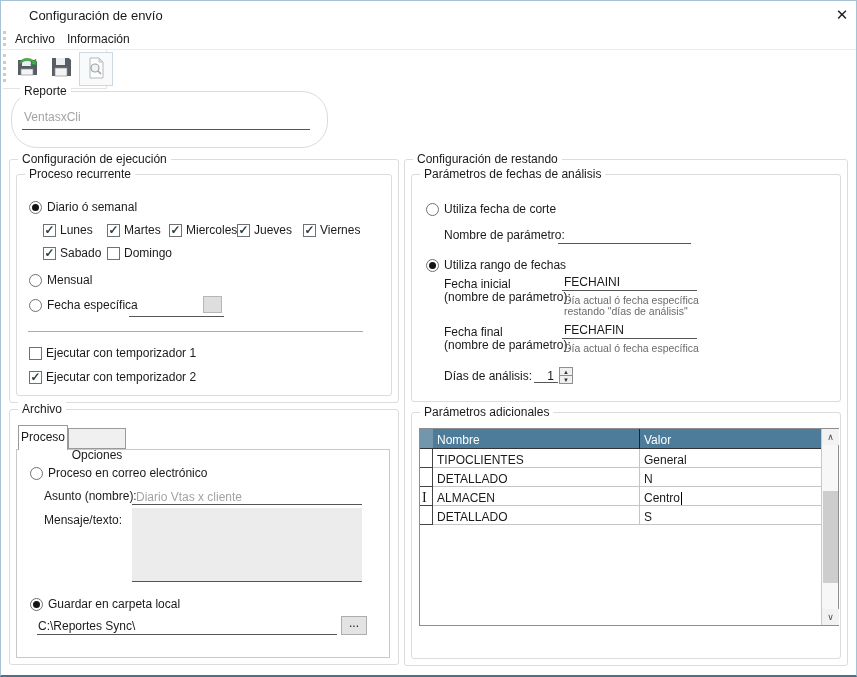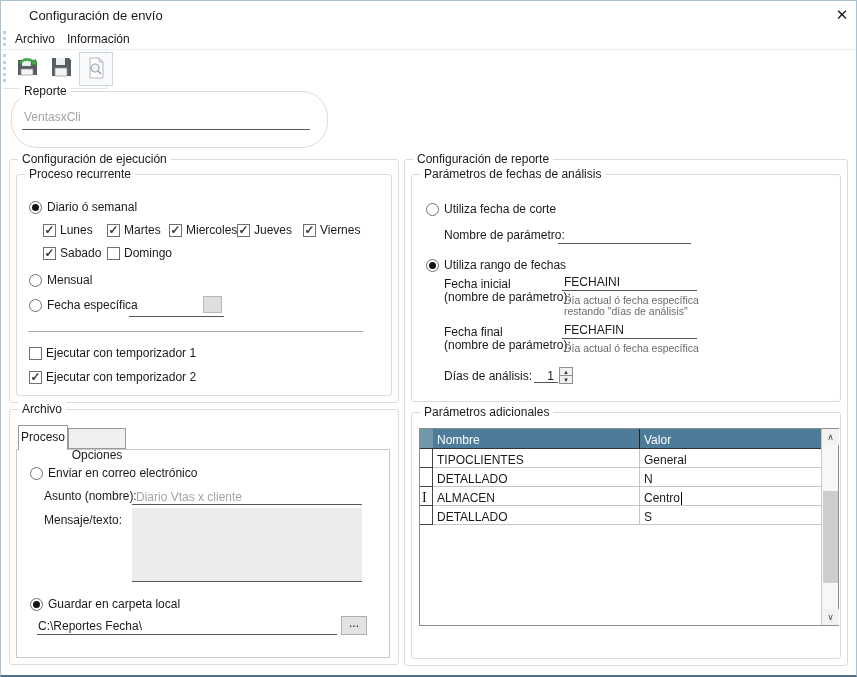--- a/index.html
+++ b/index.html
@@ -125,39 +125,39 @@
   </div>
 
   <div class="gb" style="left:8px;top:408px;width:388px;height:254px;">
     <span class="lg">Archivo</span>
 
     <div class="tab" style="left:8px;top:15px;width:50px;height:25px;background:#fff;border-bottom:none;z-index:2;padding-top:4px;">Proceso</div>
     <div class="tab" style="left:58px;top:18px;width:58px;height:21px;background:#f0f0f0;padding-top:19px;">Opciones</div>
     <div class="abs" style="left:6px;top:39px;width:374px;height:209px;border:1px solid #c9c9c9;box-sizing:border-box;"></div>
 
     <span class="radio" style="left:20px;top:57px;"></span>
-    <div class="lbl" style="left:38px;top:56px;">Enviar en correo electrónico</div>
+    <div class="lbl" style="left:38px;top:56px;">Proceso en correo electrónico</div>
 
     <div class="lbl" style="left:34px;top:79px;">Asunto (nombre):</div>
     <div class="lbl ghost" style="left:126px;top:80px;">Diario Vtas x cliente</div>
     <div class="ul" style="left:122px;top:82px;width:230px;height:12px;"></div>
 
     <div class="lbl" style="left:34px;top:103px;">Mensaje/texto:</div>
     <div class="abs" style="left:122px;top:98px;width:230px;height:73px;background:#ececec;border-bottom:1px solid #555;"></div>
 
     <span class="radio sel" style="left:20px;top:188px;"></span>
     <div class="lbl" style="left:38px;top:187px;">Guardar en carpeta local</div>
 
-    <div class="lbl" style="left:28px;top:209px;">C:\Reportes Fecha\</div>
+    <div class="lbl" style="left:28px;top:209px;">C:\Reportes Sync\</div>
     <div class="ul" style="left:27px;top:211px;width:300px;height:13px;"></div>
     <div class="btn" style="left:331px;top:206px;width:26px;height:19px;line-height:12px;">...</div>
   </div>
 
   <div class="gb" style="left:403px;top:158px;width:442px;height:505px;">
-    <span class="lg">Configuración de reporte</span>
+    <span class="lg">Configuración de restando</span>
 
     <div class="gb" style="left:6px;top:14px;width:428px;height:226px;">
       <span class="lg">Parámetros de fechas de análisis</span>
 
       <span class="radio" style="left:14px;top:28px;"></span>
       <div class="lbl" style="left:32px;top:27px;">Utiliza fecha de corte</div>
       <div class="lbl" style="left:32px;top:53px;">Nombre de parámetro:</div>
       <div class="ul" style="left:146px;top:55px;width:133px;height:13px;"></div>
 
       <span class="radio sel" style="left:14px;top:84px;"></span>

